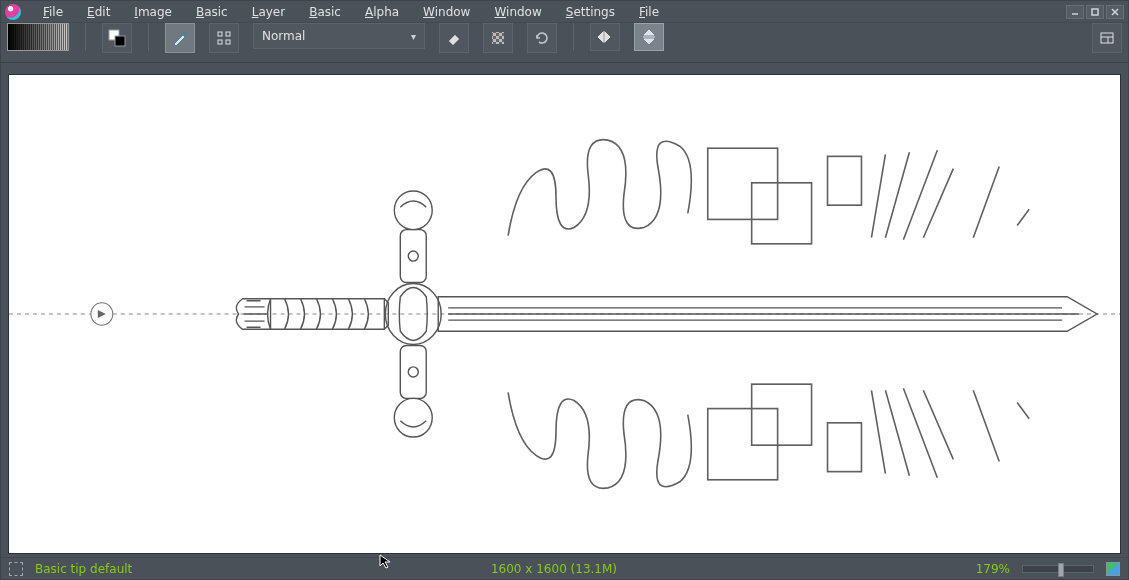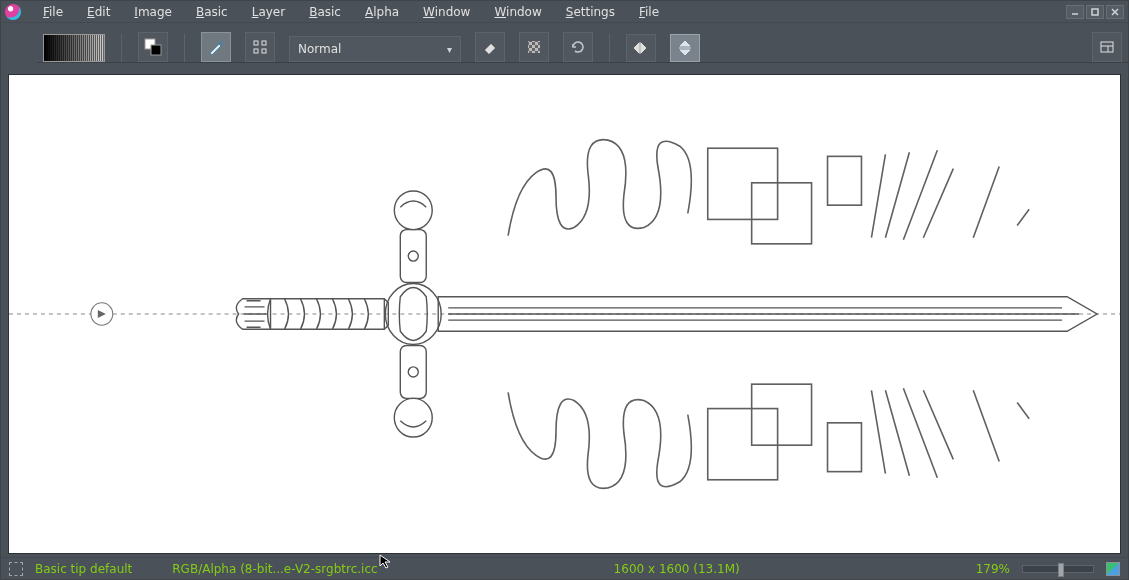--- a/index.html
+++ b/index.html
@@ -7,21 +7,21 @@
   .app { display: flex; flex-direction: column; width: 100%; height: 100%; border: 1px solid #3e444a; }
   
   .menubar { height: 22px; background: #4a5158; display: flex; align-items: center; padding: 0 4px; gap: 8px; border-bottom: 1px solid #424950; }
   .app-icon { width: 16px; height: 16px; border-radius: 50%; background: radial-gradient(circle at 35% 30%, #fff 0 15%, #e040a0 20% 55%, #30c0e0 60% 100%); margin-right: 6px; }
   .menu-item { padding: 2px 8px; cursor: default; text-decoration: underline; text-decoration-color: transparent; }
   .menu-item::first-letter { text-decoration: underline; }
   .win-controls { margin-left: auto; display: flex; gap: 2px; }
   .win-btn { width: 18px; height: 14px; background: #555c63; border: 1px solid #676e75; display: flex; align-items: center; justify-content: center; }
   .win-btn svg { stroke: #cfd3d7; stroke-width: 1.5; fill: none; }
   
-  .toolbar { height: 40px; background: #4a5158; display: flex; align-items: flex-end; padding: 0 6px; gap: 14px; border-bottom: 1px solid #3a4046; margin-left: 36px; }
+  .toolbar { height: 40px; background: #4a5158; display: flex; align-items: flex-start; padding: 0 6px; gap: 14px; border-bottom: 1px solid #3a4046; }
   .tool-btn { width: 30px; height: 30px; background: #50575e; border: 1px solid #5c636a; display: flex; align-items: center; justify-content: center; }
   .tool-btn.on { background: #707880; border-color: #8a929a; }
   .tool-sep { width: 1px; height: 28px; background: #5c636a; margin: 0 2px; }
   .gradient-btn { width: 62px; height: 28px; background: repeating-linear-gradient(90deg, #cfcfcf 0 1px, #666 1px 2px), linear-gradient(90deg, #000 0%, #fff 100%); background-blend-mode: multiply; border: 1px solid #999; }
   .mode-select { width: 172px; height: 26px; background: #50575e; border: 1px solid #5c636a; display: flex; align-items: center; padding: 0 8px; justify-content: space-between; color: #e0e0e0; }
   .mode-select .chev { font-size: 10px; color: #cfd3d7; }
   .right-tool { margin-left: auto; }
   .mirror-btn { width: 30px; height: 28px; background: #50575e; border: 1px solid #5c636a; display:flex; align-items:center; justify-content:center;}
   .mirror-btn.on { background:#7a838c; border-color:#9aa2aa;}
   
@@ -208,21 +208,20 @@
 
           <path d="M864 310 L878 392 M878 310 L902 394 M896 308 L930 396 M916 310 L946 378 M966 310 L992 380 M1010 322 L1022 338"></path>
         </g>
       </svg>
     </div>
   </div>
 
   <div class="statusbar">
     <div class="status-box"></div>
     <span>Basic tip default</span>
-    <span style="margin-left:28px;">RGB/Alpha (8-bit...e-V2-srgbtrc.icc</span>
     <div class="status-spacer"></div>
     <span>1600 x 1600 (13.1M)</span>
     <div class="status-spacer"></div>
     <span>179%</span>
     <div class="zoom-slider">
       <div class="zoom-thumb"></div>
     </div>
     <div class="swatch"></div>
   </div>
 

